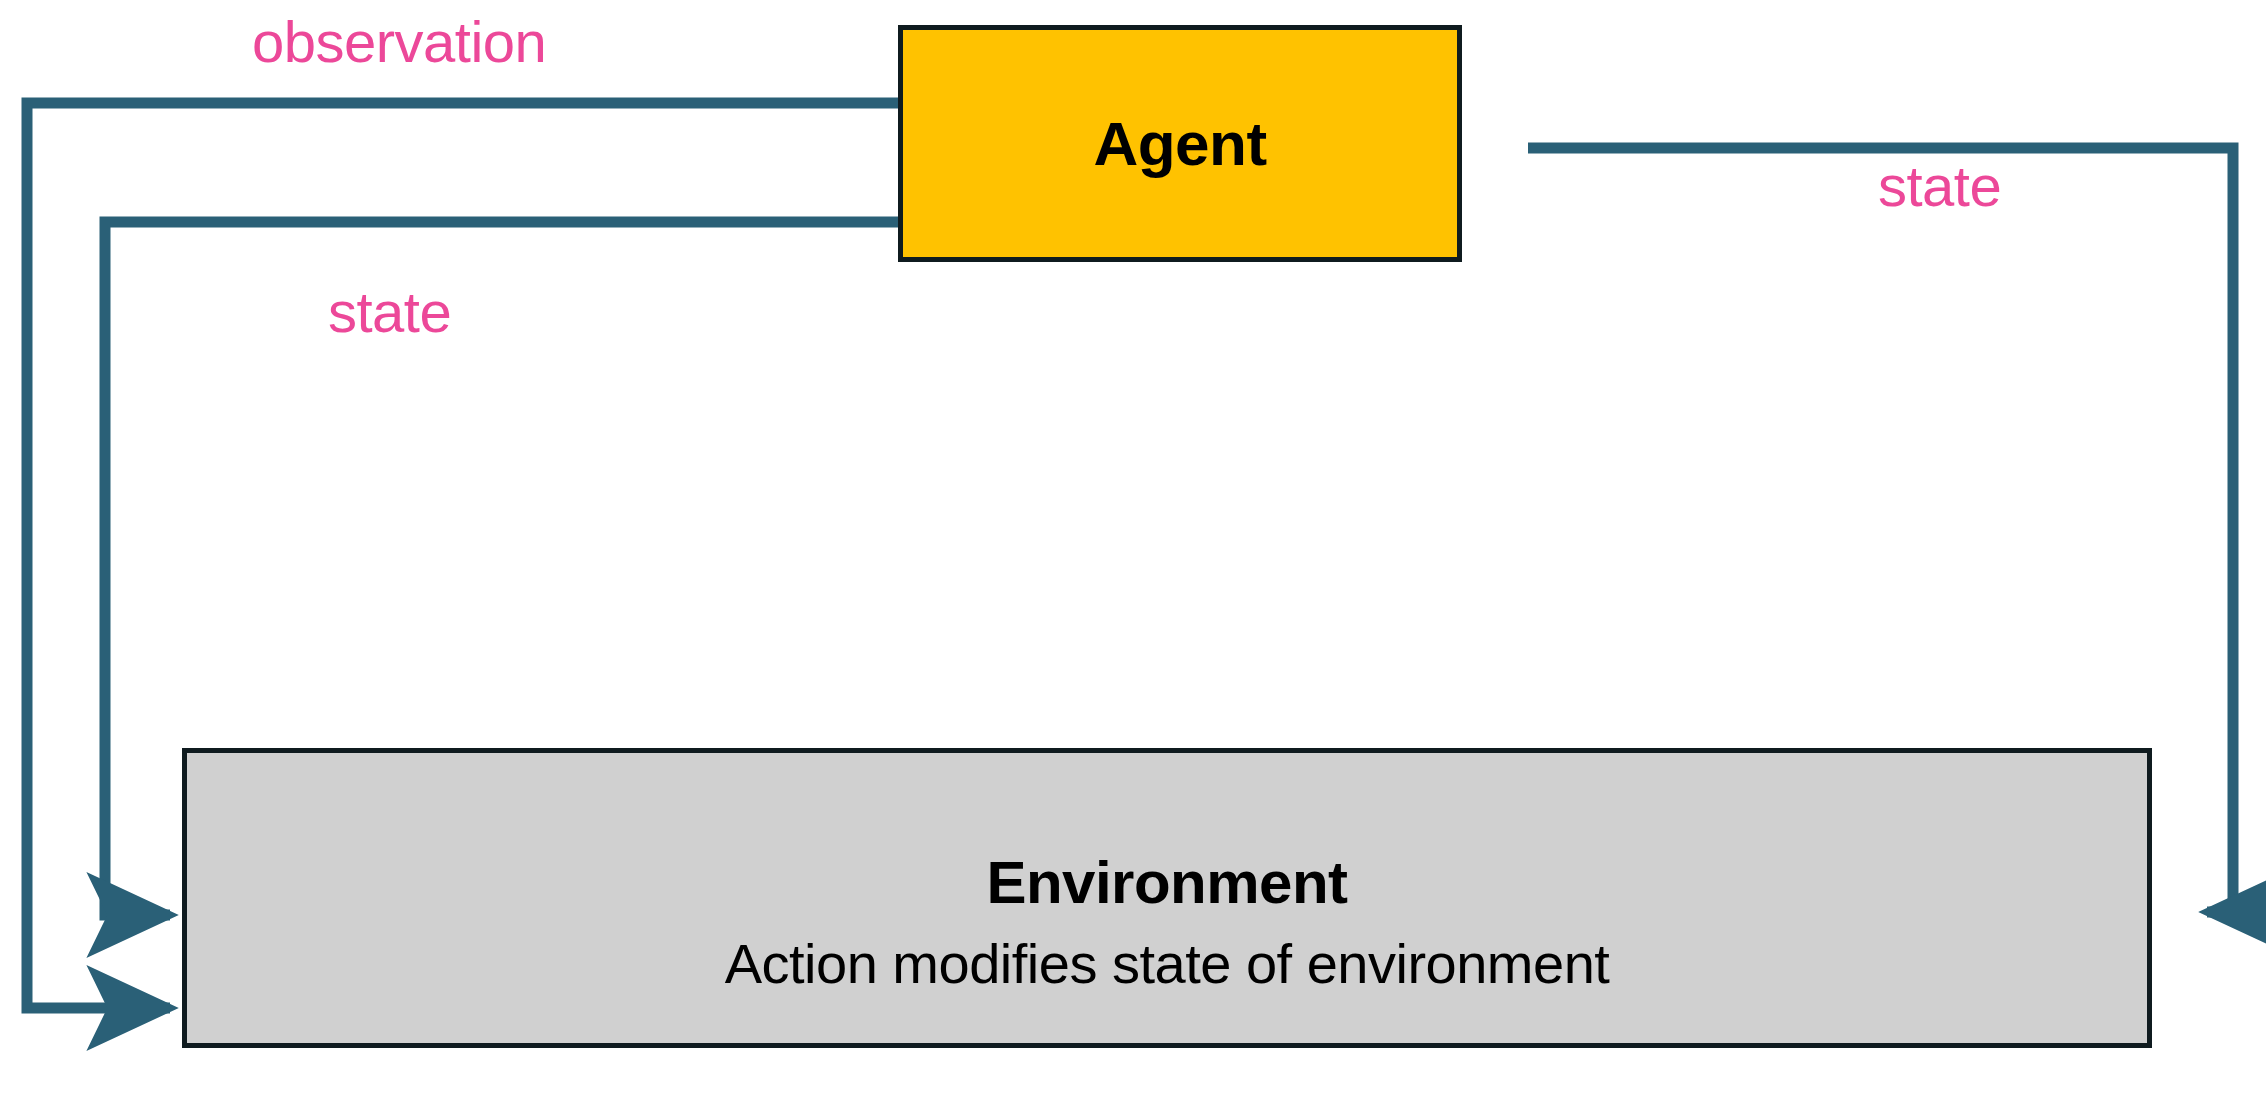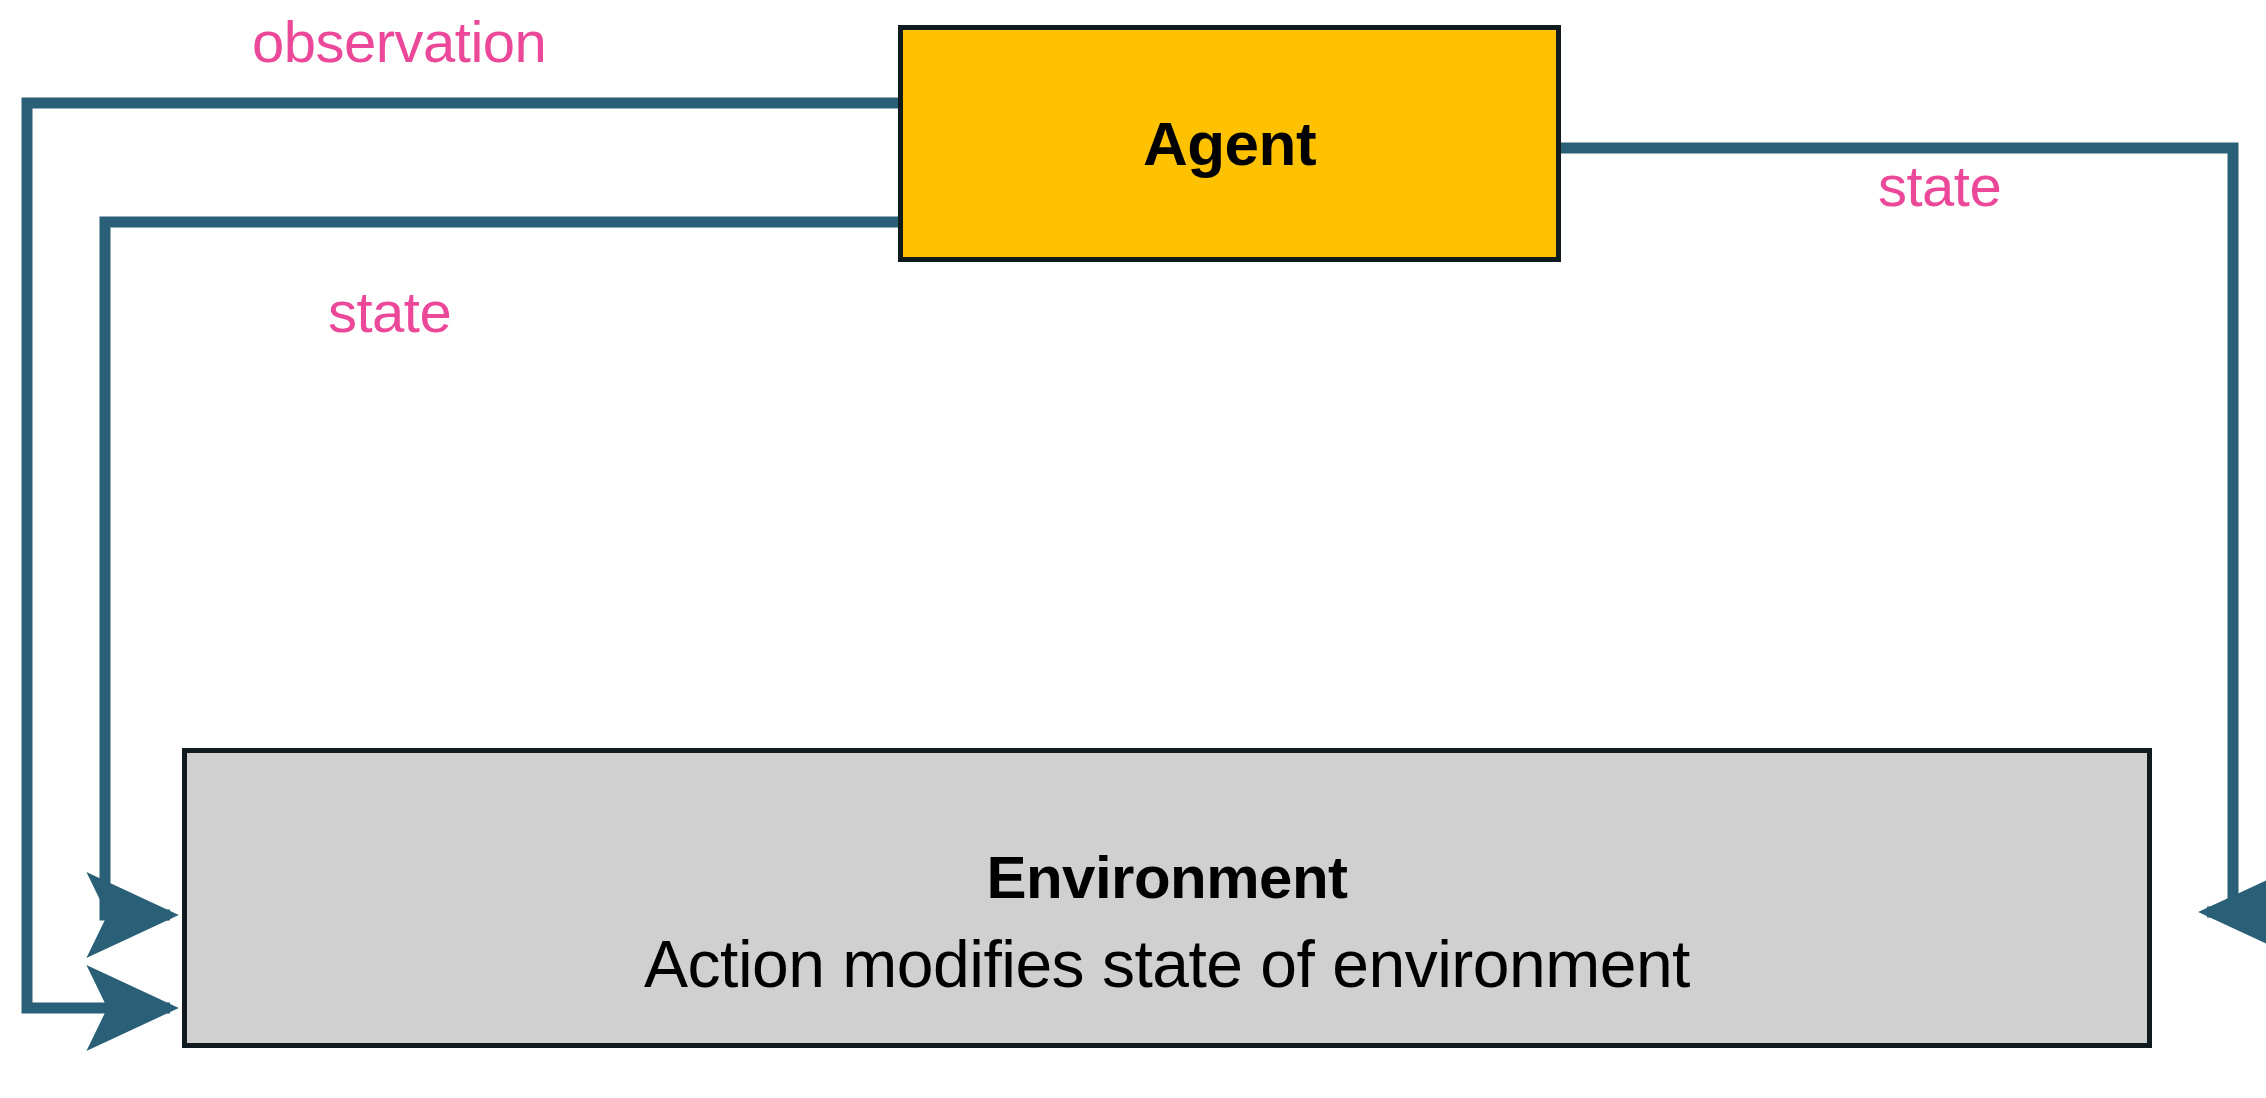--- a/index.html
+++ b/index.html
@@ -28,21 +28,21 @@
     position: absolute;
     box-sizing: border-box;
     display: flex;
     flex-direction: column;
     align-items: center;
     justify-content: center;
   }
   #agent-node {
     left: 898px;
     top: 25px;
-    width: 663px;
+    width: 564px;
     height: 237px;
     background: #FFC200;
     border: 5px solid #0f1b1f;
   }
   #environment-node {
     left: 182px;
     top: 748px;
     width: 1970px;
     height: 300px;
     background: #D0D0D0;
@@ -54,21 +54,21 @@
     letter-spacing: -0.5px;
   }
   #agent-node .node-title {
     font-size: 62px;
   }
   #environment-node .node-title {
     font-size: 60px;
     margin-top: 48px;
   }
   .node-subtitle {
-    font-size: 66px;
+    font-size: 56px;
     color: #000000;
     font-weight: normal;
     margin-top: 14px;
     letter-spacing: -0.5px;
   }
   .edge-label {
     position: absolute;
     color: #ec4899;
     font-size: 58px;
     font-weight: normal;

